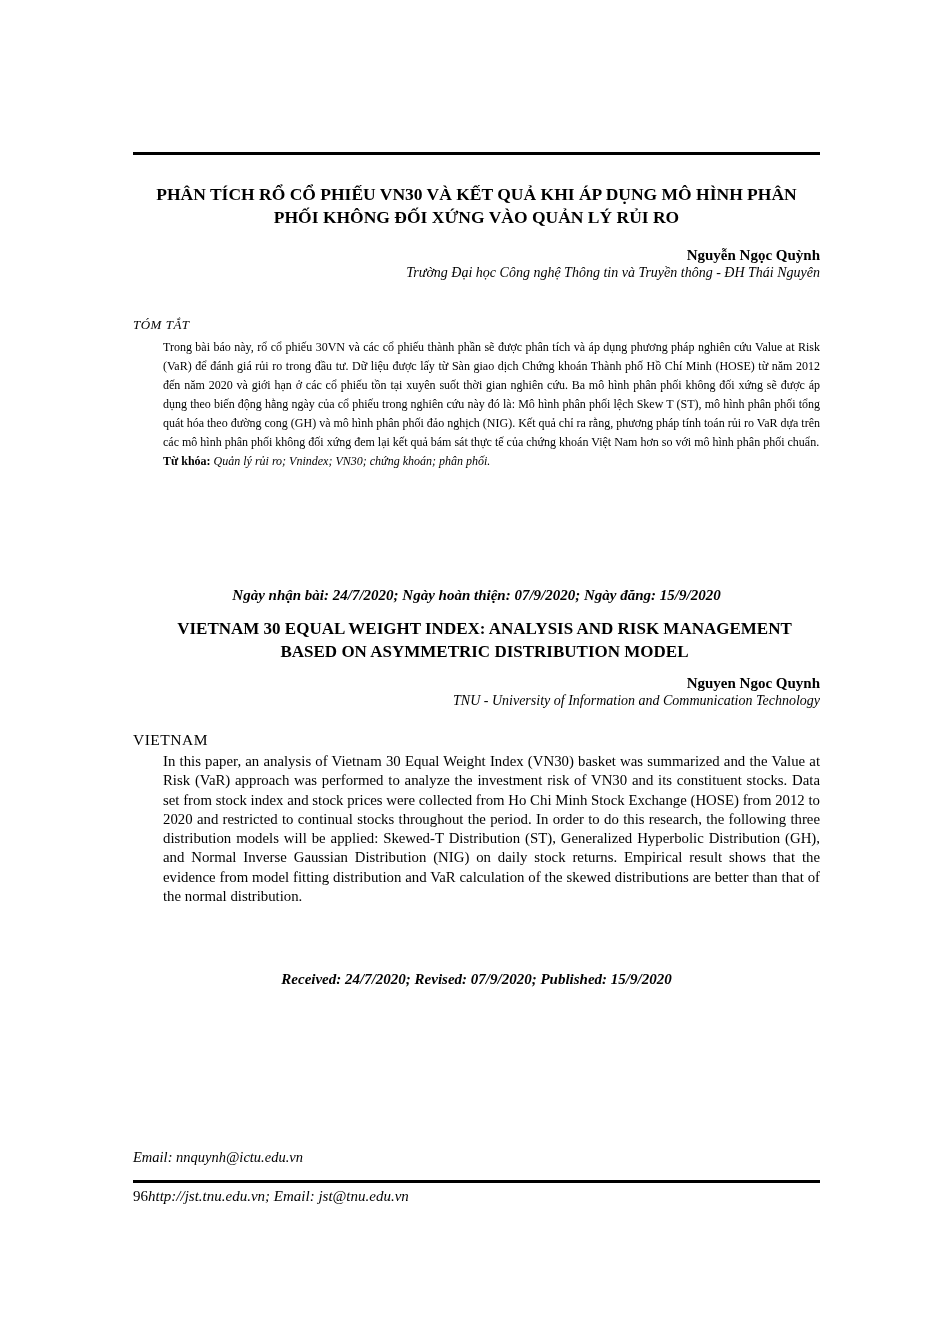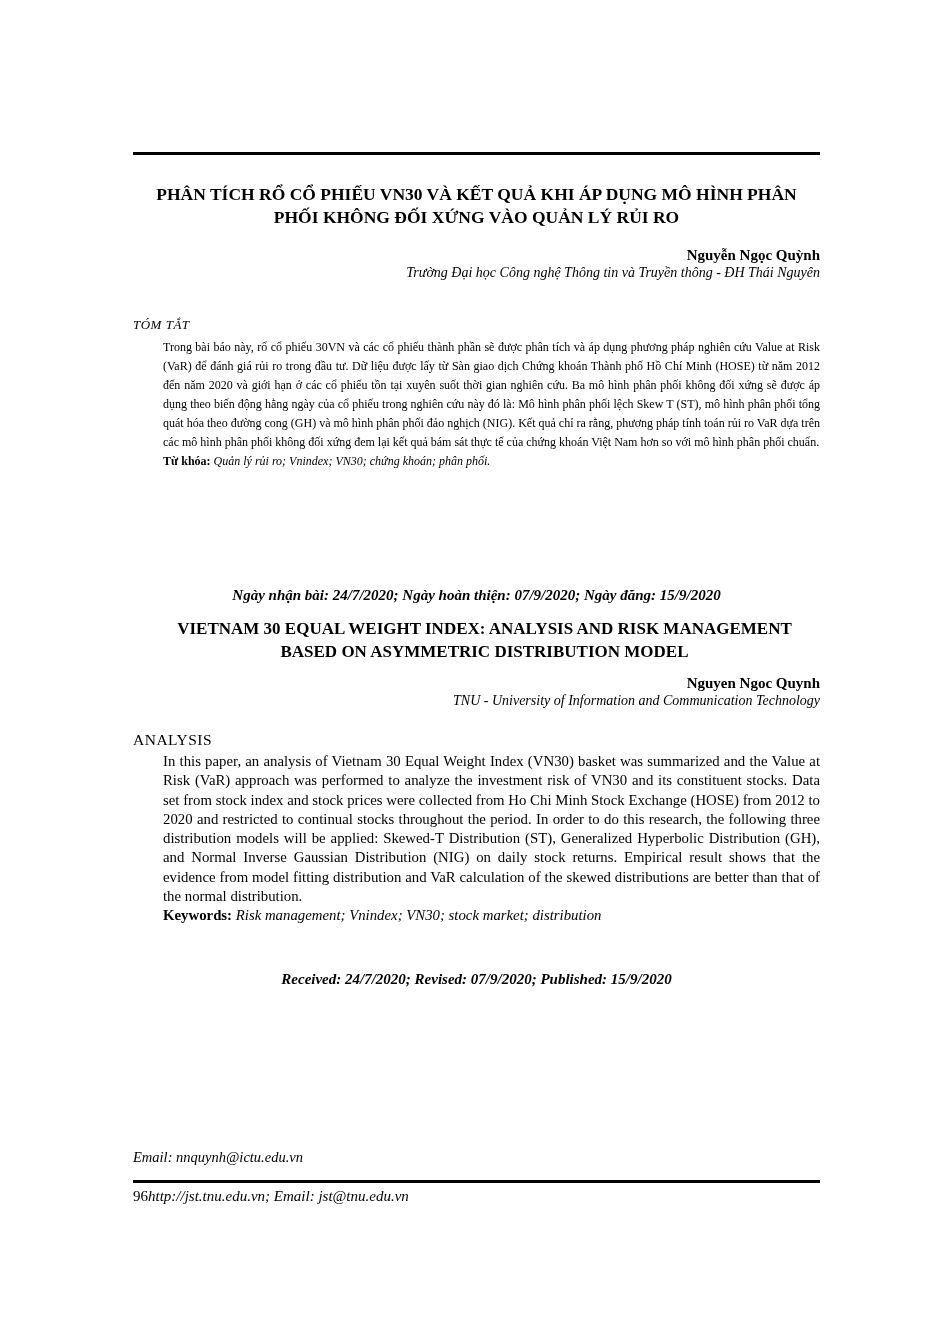--- a/index.html
+++ b/index.html
@@ -95,27 +95,23 @@
 
   <div class="abs" id="vn-dates">Ngày nhận bài: 24/7/2020; Ngày hoàn thiện: 07/9/2020; Ngày đăng: 15/9/2020</div>
 
   <div class="abs" id="en-title">VIETNAM 30 EQUAL WEIGHT INDEX: ANALYSIS AND RISK MANAGEMENT BASED ON ASYMMETRIC DISTRIBUTION MODEL</div>
 
   <div class="abs" id="en-author-block">
     <div class="author-name">Nguyen Ngoc Quynh</div>
     <div class="affiliation">TNU - University of Information and Communication Technology</div>
   </div>
 
-  <div class="abs" id="en-abstract-heading">ANALYSIS</div>
+  <div class="abs" id="en-abstract-heading">VIETNAM</div>
   <div class="abs" id="en-abstract-block">
     <div>In this paper, an analysis of Vietnam 30 Equal Weight Index (VN30) basket was summarized and the Value at Risk (VaR) approach was performed to analyze the investment risk of VN30 and its constituent stocks. Data set from stock index and stock prices were collected from Ho Chi Minh Stock Exchange (HOSE) from 2012 to 2020 and restricted to continual stocks throughout the period. In order to do this research, the following three distribution models will be applied: Skewed-T Distribution (ST), Generalized Hyperbolic Distribution (GH), and Normal Inverse Gaussian Distribution (NIG) on daily stock returns. Empirical result shows that the evidence from model fitting distribution and VaR calculation of the skewed distributions are better than that of the normal distribution.</div>
-    <div>
-      <span class="kw-label">Keywords:</span>
-      <span class="kw-text">Risk management; Vnindex; VN30; stock market; distribution</span>
-    </div>
   </div>
 
   <div class="abs" id="en-dates">Received: 24/7/2020; Revised: 07/9/2020; Published: 15/9/2020</div>
 
   <div class="abs" id="email-line">Email: nnquynh@ictu.edu.vn</div>
   <div class="abs" id="footer-rule"></div>
   <div class="abs" id="footer-row">
     <span id="page-number">96</span>
     <span id="footer-journal">http://jst.tnu.edu.vn; Email: jst@tnu.edu.vn</span>
   </div>

